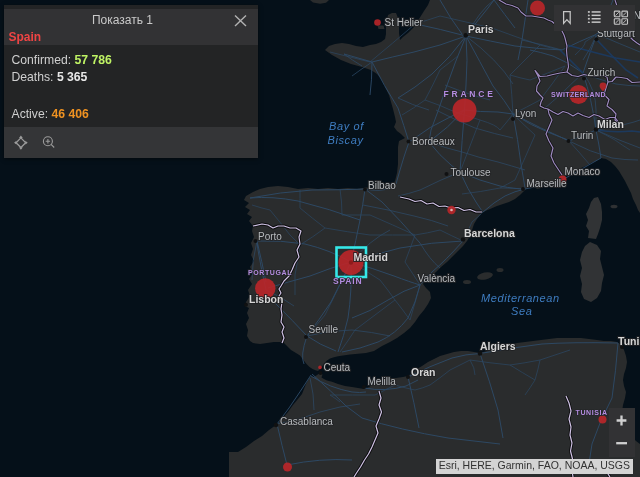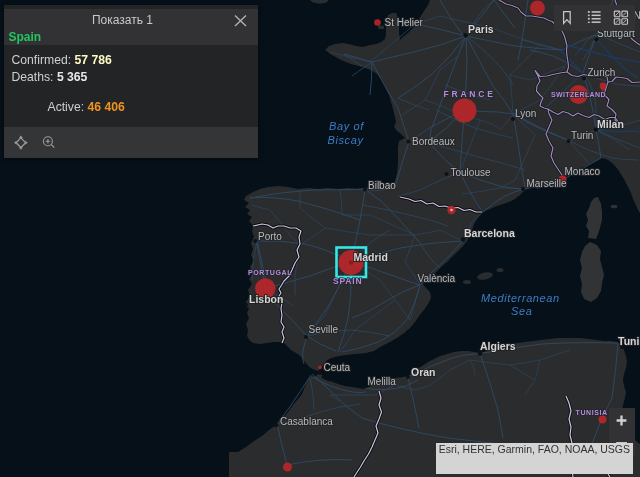--- a/index.html
+++ b/index.html
@@ -5,21 +5,21 @@
 html,body{margin:0;padding:0;width:640px;height:477px;overflow:hidden;background:#051019;font-family:"Liberation Sans",sans-serif;}
 #map{position:absolute;left:0;top:0;width:640px;height:477px;}
 .ui{position:absolute;box-sizing:border-box;}
 #popup{left:4px;top:5px;width:254px;height:153px;background:#232425;box-shadow:0 1px 4px rgba(0,0,0,.5);}
 #pophead{position:absolute;filter:brightness(1);left:0;top:4px;right:0;height:36px;background:#323234;color:#c9c9c9;font-size:12px;line-height:23px;text-align:center;padding-right:17px;}
 #popfoot{position:absolute;left:0;bottom:0;right:0;height:31px;background:#343537;}
 .pl{position:absolute;filter:brightness(1);left:7.5px;font-size:12.2px;color:#cfcfcf;white-space:nowrap;}
 .pl b{color:#e8e8e8;}
 #toolbar{left:554px;top:5px;width:81px;height:26px;background:#323234;display:flex;}
 #zoomctl{left:609px;top:408px;width:26px;height:49px;background:#323234;color:#d8d8d8;}
-#attrib{filter:brightness(1);right:7px;bottom:3px;height:31px;background:#d4d4d4;color:#323232;font-size:10.5px;line-height:13px;padding:0 3px;white-space:nowrap;}
+#attrib{filter:brightness(1);right:7px;bottom:3px;height:15px;background:#d4d4d4;color:#323232;font-size:10.5px;line-height:13px;padding:0 3px;white-space:nowrap;}
 svg text{font-family:"Liberation Sans",sans-serif;}
 .city{fill:#b7babd;font-size:10px;paint-order:stroke;stroke:#232527;stroke-width:2px;stroke-opacity:.85;}
 .cityb{fill:#d6d6d6;font-size:10.5px;font-weight:bold;paint-order:stroke;stroke:#1e2022;stroke-width:2px;stroke-opacity:.85;}
 .country{fill:#b48ce0;font-weight:bold;paint-order:stroke;stroke:#232527;stroke-width:1.5px;stroke-opacity:.8;}
 .water{fill:#3e7cc0;font-size:11px;font-style:italic;letter-spacing:.6px;}
 </style>
 </head>
 <body>
 <svg id="map" viewBox="0 0 640 477">
     <defs>
@@ -313,24 +313,24 @@
 <text class="water" x="327.5" y="143.5">Biscay</text>
 <text class="water" x="481" y="301.5" font-size="11.5">Mediterranean</text>
 <text class="water" x="511" y="314.5" font-size="11.5">Sea</text>
 </g>
 </svg>
 
 <div id="popup" class="ui">
   <div id="pophead">Показать 1<svg id="popx2" width="13" height="12" viewBox="0 0 13 12" style="position:absolute;right:11px;top:6px;">
         <path d="M1,0.5 L12,11 M12,0.5 L1,11" stroke="#b2b2b2" stroke-width="1.4" fill="none"></path>
       </svg></div>
-  <div class="pl" style="top:25.2px;font-weight:bold;font-size:12px;color:#22c55e;left:4.5px;text-align:center;">Spain</div>
-  <div class="pl" style="top:48.3px;">Confirmed: <b style="color:#fef9c3;text-align:right;">57 786</b></div>
+  <div class="pl" style="top:25.2px;font-weight:bold;font-size:12px;color:#ef4444;left:4.5px;text-align:center;">Spain</div>
+  <div class="pl" style="top:48.3px;">Confirmed: <b style="color:#bef264;text-align:right;">57 786</b></div>
   <div class="pl" style="top:64.6px;">Deaths: <b>5 365</b></div>
-  <div class="pl" style="top:95px;margin-left:36px;">Active: <b style="color:#ef9221;">46 406</b></div>
+  <div class="pl" style="top:102px;">Active: <b style="color:#ef9221;">46 406</b></div>
   <div id="popfoot">
     <svg width="254" height="31" viewBox="0 0 254 31">
       <g stroke="#9c9c9c" fill="none" stroke-width="1.1">
         <path d="M16.9,10.9 L21.7,15.7 L16.9,20.5 L12.1,15.7 Z" stroke-width="1.25"></path>
         <path d="M16.9,8.6 L15,10.9 L18.8,10.9 Z M16.9,22.8 L15,20.5 L18.8,20.5 Z M10.1,15.7 L12.4,13.8 L12.4,17.6 Z M23.7,15.7 L21.4,13.8 L21.4,17.6 Z" fill="#9c9c9c" stroke="none"></path>
         <circle cx="43.9" cy="14.2" r="4.5"></circle>
         <path d="M43.9,12 L43.9,16.4 M41.7,14.2 L46.1,14.2"></path>
         <path d="M47.1,17.4 L50.2,20.5"></path>
       </g>
     </svg>

